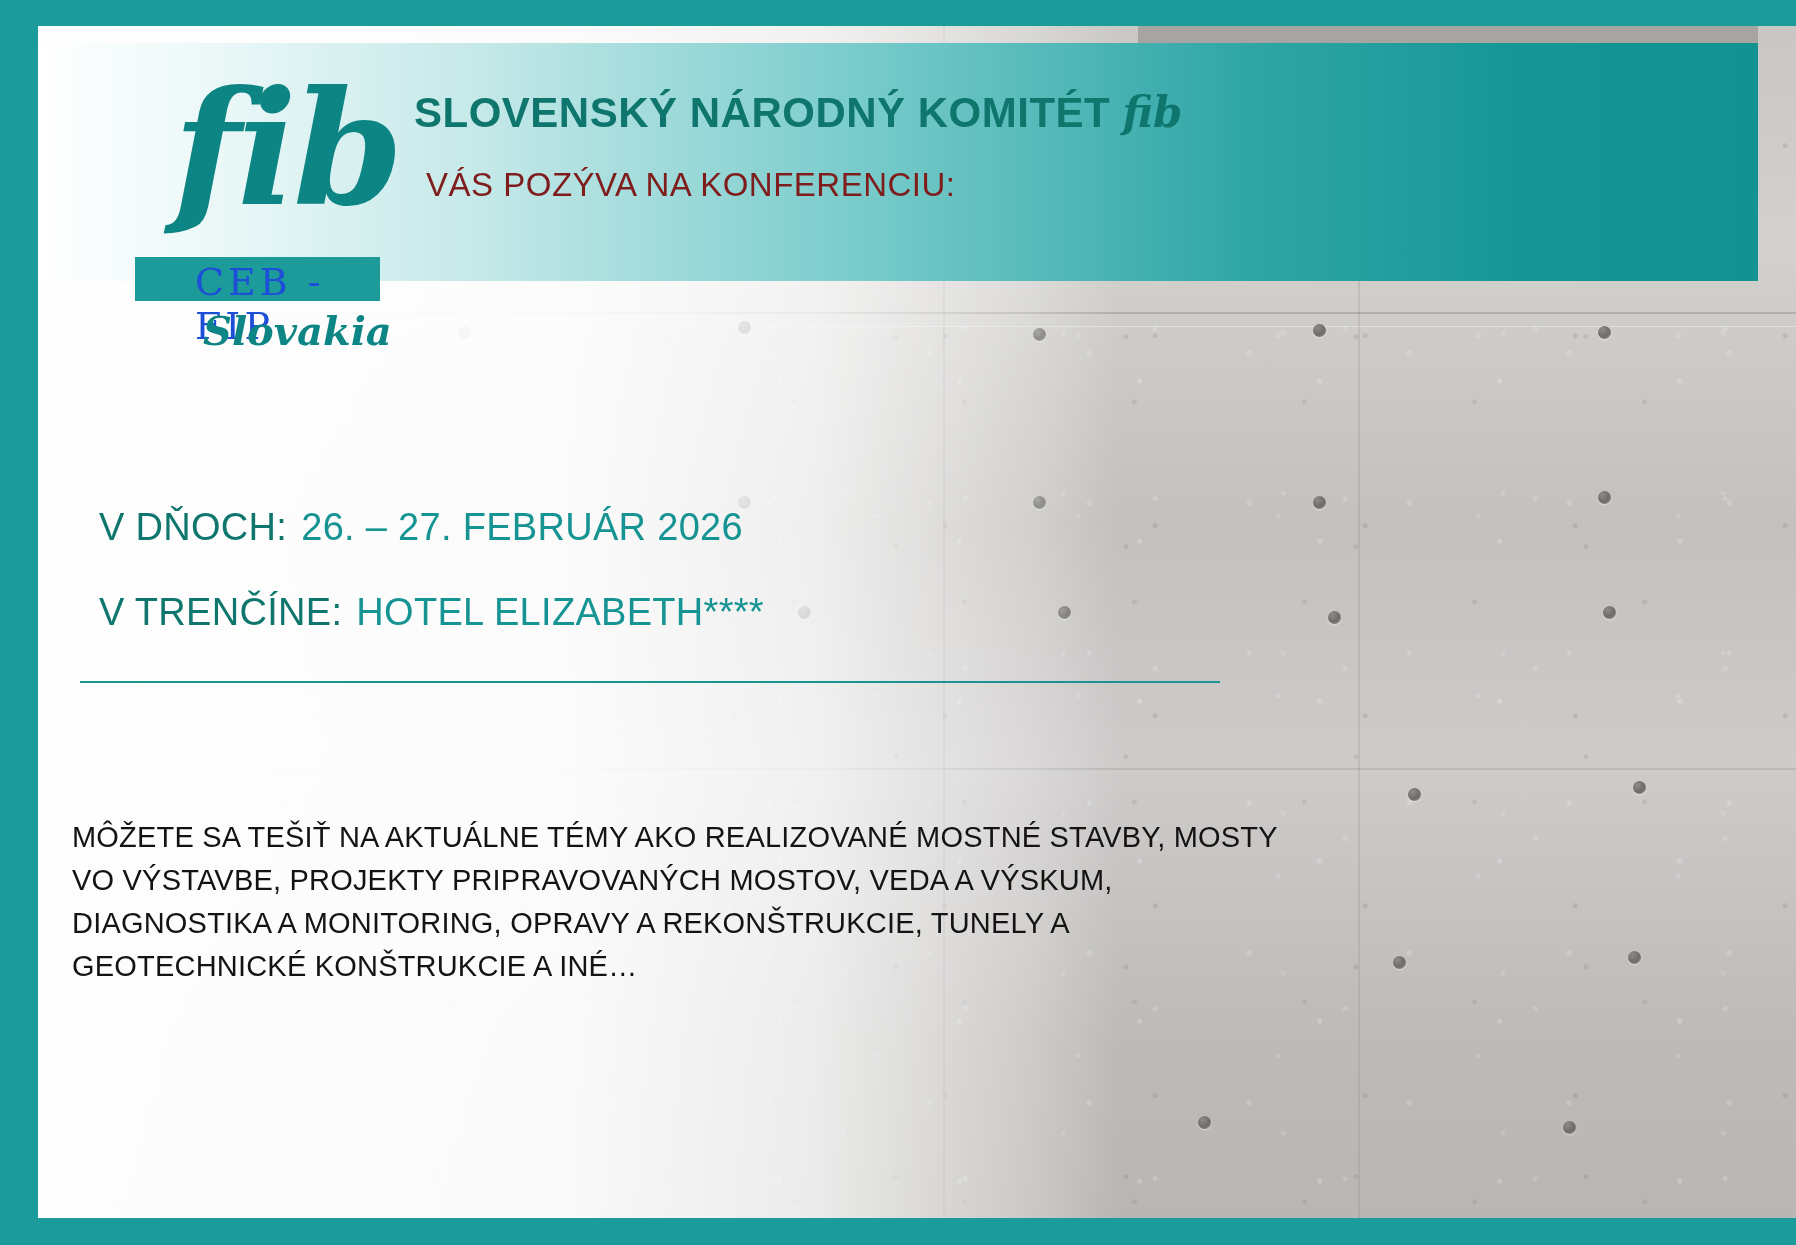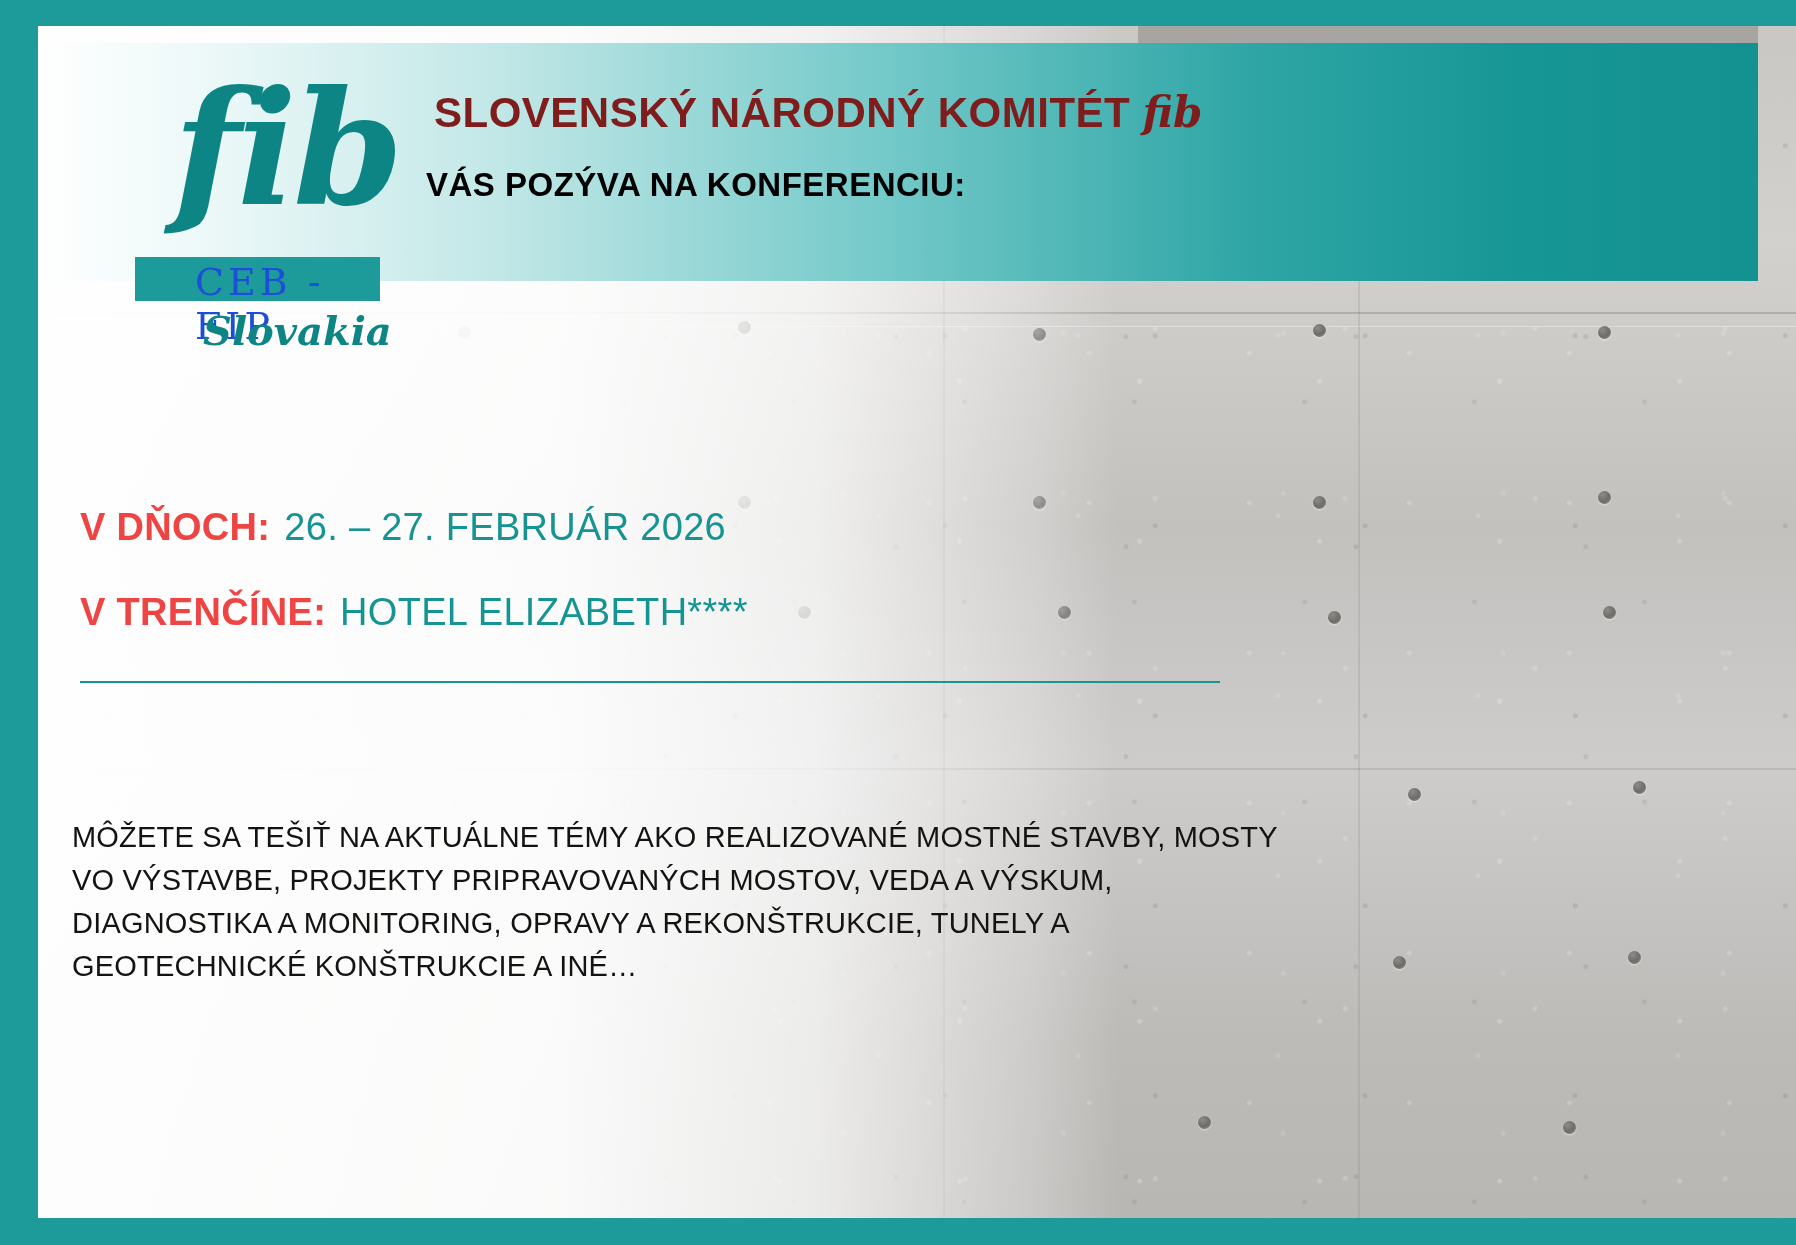--- a/index.html
+++ b/index.html
@@ -164,42 +164,42 @@
     font-family: "DejaVu Serif", serif;
     font-style: italic;
     font-weight: 700;
     font-size: 40px;
     color: #0e8585;
   }
 
   
   .hdr-line1 {
     position: absolute;
-    left: 396px;
+    left: 376px;
     top: 62px;
     font-size: 42px;
     font-weight: 700;
     letter-spacing: 0.5px;
-    color: #7f1d1d;
+    color: #0f766e;
     white-space: nowrap;
   }
   .hdr-line1 .it {
     font-style: italic;
     font-family: "DejaVu Serif", serif;
     font-weight: 700;
     letter-spacing: 0;
   }
   .hdr-line2 {
     position: absolute;
     left: 388px;
     top: 140px;
     font-size: 33px;
-    font-weight: 700;
+    font-weight: 400;
     letter-spacing: 0.5px;
-    color: #000000;
+    color: #7f1d1d;
     white-space: nowrap;
   }
 
   
   .title {
     position: absolute;
     left: 42px;
     top: 358px;
     font-size: 78px;
     font-weight: 700;
@@ -211,23 +211,24 @@
   
   .info-row {
     position: absolute;
     left: 42px;
     white-space: nowrap;
   }
   .info-row.r1 { top: 480px; }
   .info-row.r2 { top: 565px; }
   .info-label {
     font-size: 38px;
-    font-weight: 700;
-    color: #ef4444;
+    font-weight: 400;
+    color: #0f766e;
     letter-spacing: 0.3px;
+    margin-left: 19px;
   }
   .info-value {
     font-size: 38px;
     font-weight: 400;
     color: #169393;
     letter-spacing: 0.3px;
     margin-left: 14px;
   }
 
   

